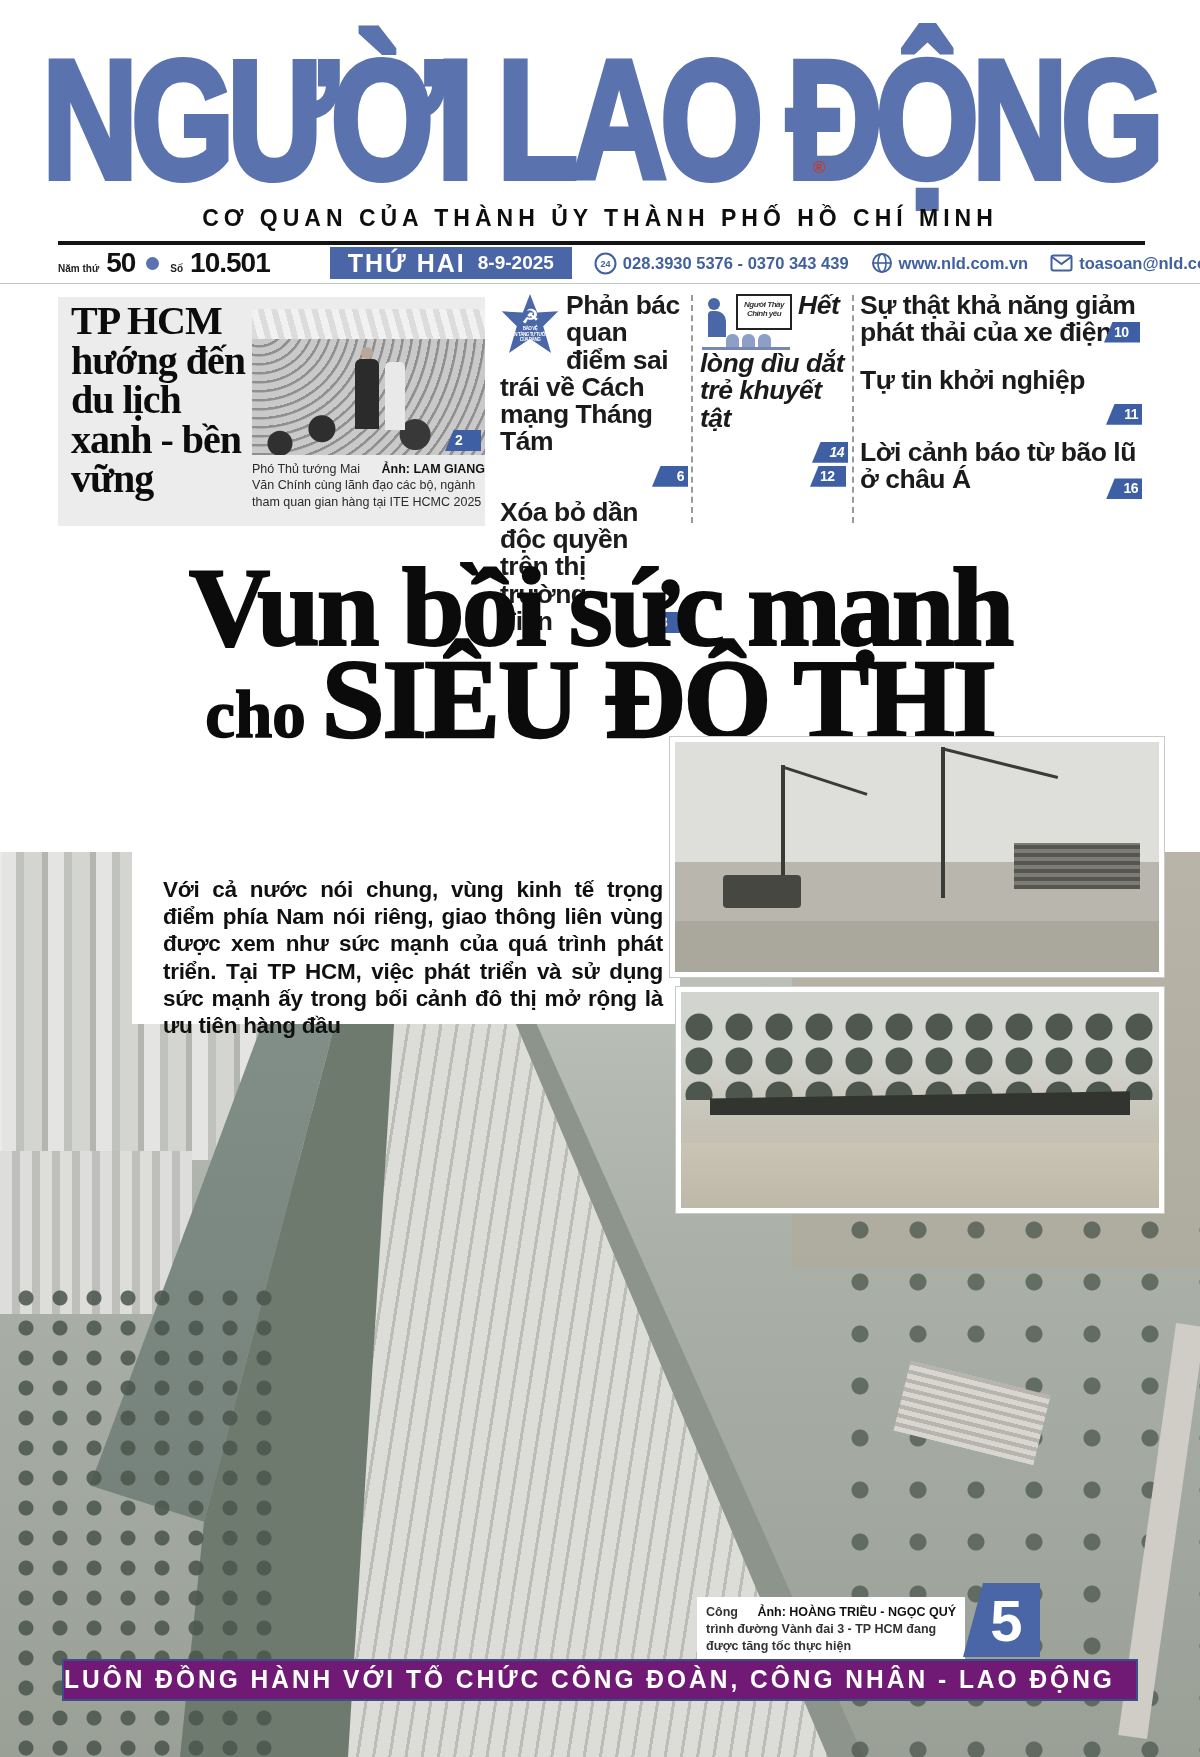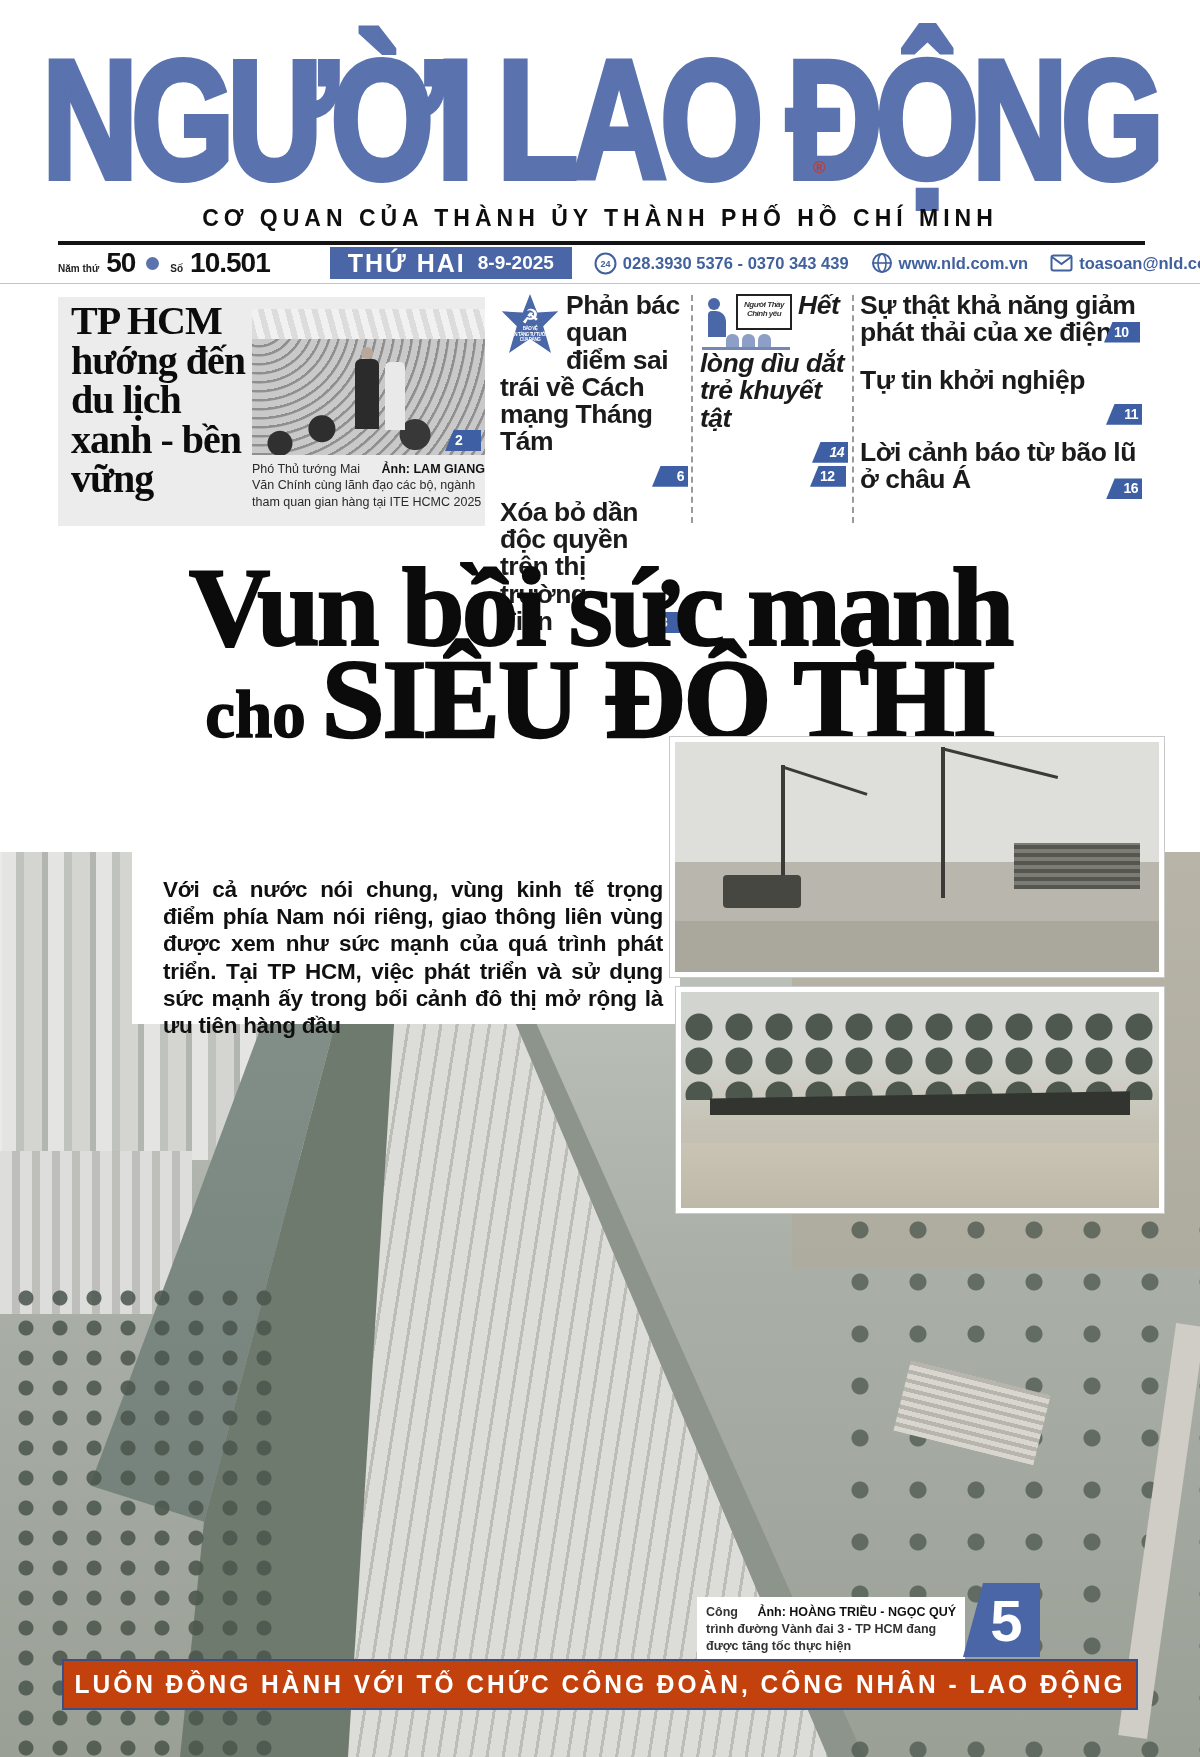--- a/index.html
+++ b/index.html
@@ -153,22 +153,22 @@
   .in2-ground{position:absolute;left:0;bottom:0;width:100%;height:30%;
       background:linear-gradient(180deg,#c9c4b4,#bdb8a8);}
 
   
   .photo-caption{position:absolute;left:697px;top:1597px;width:268px;background:#fff;z-index:6;
                  padding:7px 9px 6px;font-size:12.5px;font-weight:bold;line-height:1.35;color:#333;}
   .photo-caption .credit{float:right;color:#111;}
   .page-number{position:absolute;left:963px;top:1583px;width:77px;height:74px;background:#4a66a6;z-index:6;
                clip-path:polygon(26% 0,100% 0,100% 100%,0 100%);display:flex;align-items:center;
                justify-content:center;padding-left:10px;color:#fff;font-weight:bold;font-size:58px;}
-  .footer-bar{position:absolute;left:62px;top:1659px;width:1076px;height:51px;background:#c2410c;z-index:6;
-              border:2px solid #394f86;display:flex;align-items:center;justify-content:center;}
+  .footer-bar{position:absolute;left:62px;top:1659px;width:1076px;height:42px;background:#701a75;z-index:6;
+              border:2px solid #394f86;display:flex;align-items:center;justify-content:flex-start;}
   .footer-bar span{color:#fff;font-weight:bold;font-size:24.5px;letter-spacing:3px;transform:scaleY(1.05);
                    white-space:nowrap;}
 </style>
 </head>
 <body>
 
 <div class="sheet">
 
   <div class="masthead">
     <div class="masthead-text">NGƯỜI LAO ĐỘNG</div>

